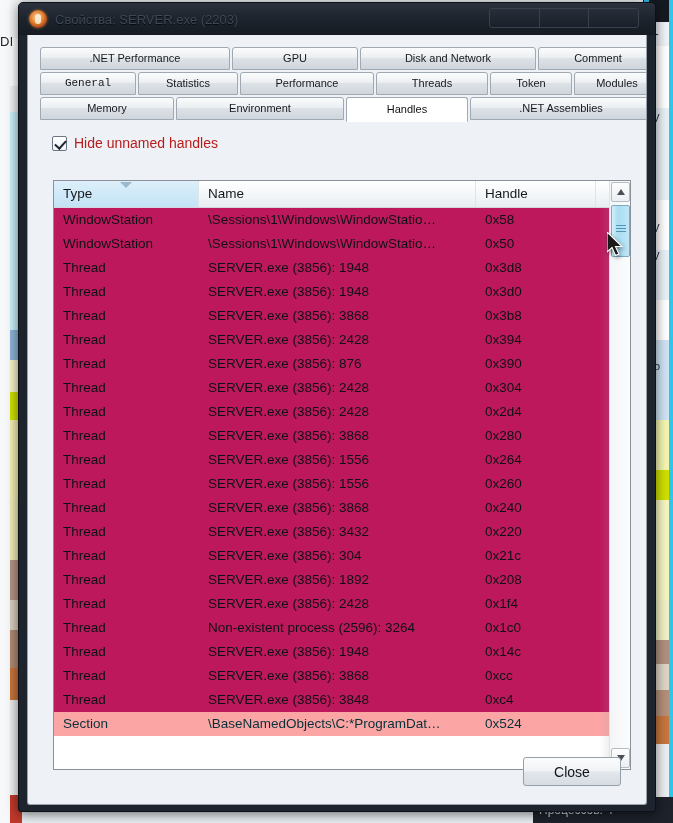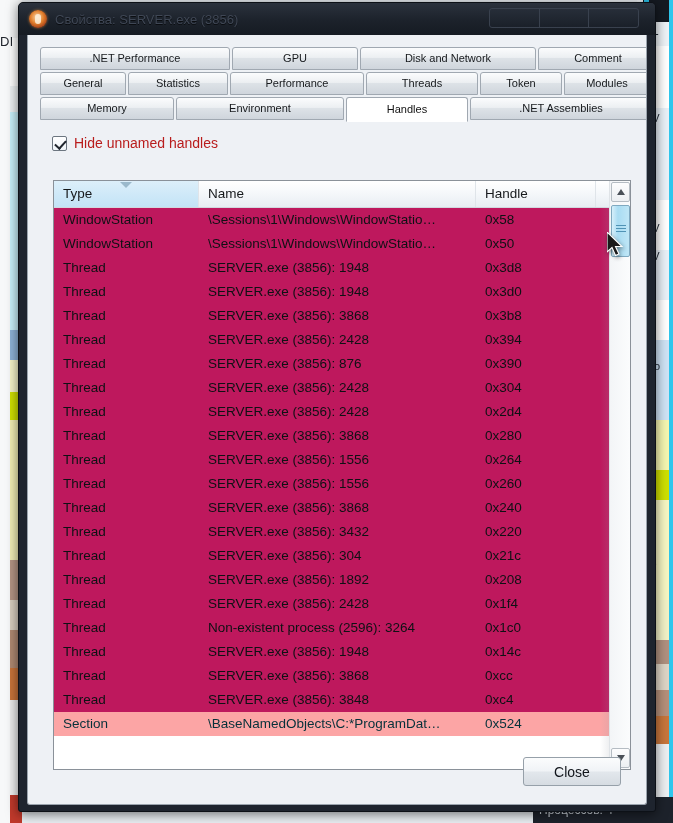--- a/index.html
+++ b/index.html
@@ -343,40 +343,40 @@
         <div class="bg-right-text" style="top: 498px;">ce</div>
         <div class="bg-right-text" style="top: 556px;">ws</div>
       </div>
     <div class="bg-status">Процессов: 4</div>
   </div>
 
   <div class="dialog">
 
     <div class="titlebar">
       <div class="title-icon"></div>
-      <div class="title-text">Свойства: SERVER.exe (3856)</div>
+      <div class="title-text">Свойства: SERVER.exe (2203)</div>
       <div class="win-buttons">
         <div></div>
         <div></div>
         <div></div>
       </div>
     </div>
 
     <div class="dlg-body">
       <div class="dlg-inner">
 
         <div class="tabrows" id="tab-host">
             <div class="tabrow">
               <div class="tab" style="width: 190px;">.NET Performance</div>
               <div class="tab" style="width: 126px;">GPU</div>
               <div class="tab" style="width: 176px;">Disk and Network</div>
               <div class="tab" style="width: 120px;">Comment</div>
             </div>
             <div class="tabrow">
-              <div class="tab" style="width: 86px;">General</div>
+              <div class="tab" style="width: 96px; font-family: Liberation Mono, monospace;">General</div>
               <div class="tab" style="width: 100px;">Statistics</div>
               <div class="tab" style="width: 134px;">Performance</div>
               <div class="tab" style="width: 112px;">Threads</div>
               <div class="tab" style="width: 82px;">Token</div>
               <div class="tab" style="width: 86px;">Modules</div>
             </div>
             <div class="tabrow">
               <div class="tab" style="width: 134px;">Memory</div>
               <div class="tab" style="width: 168px; text-align: center;">Environment</div>
               <div class="tab selected" style="width: 122px;">Handles</div>

